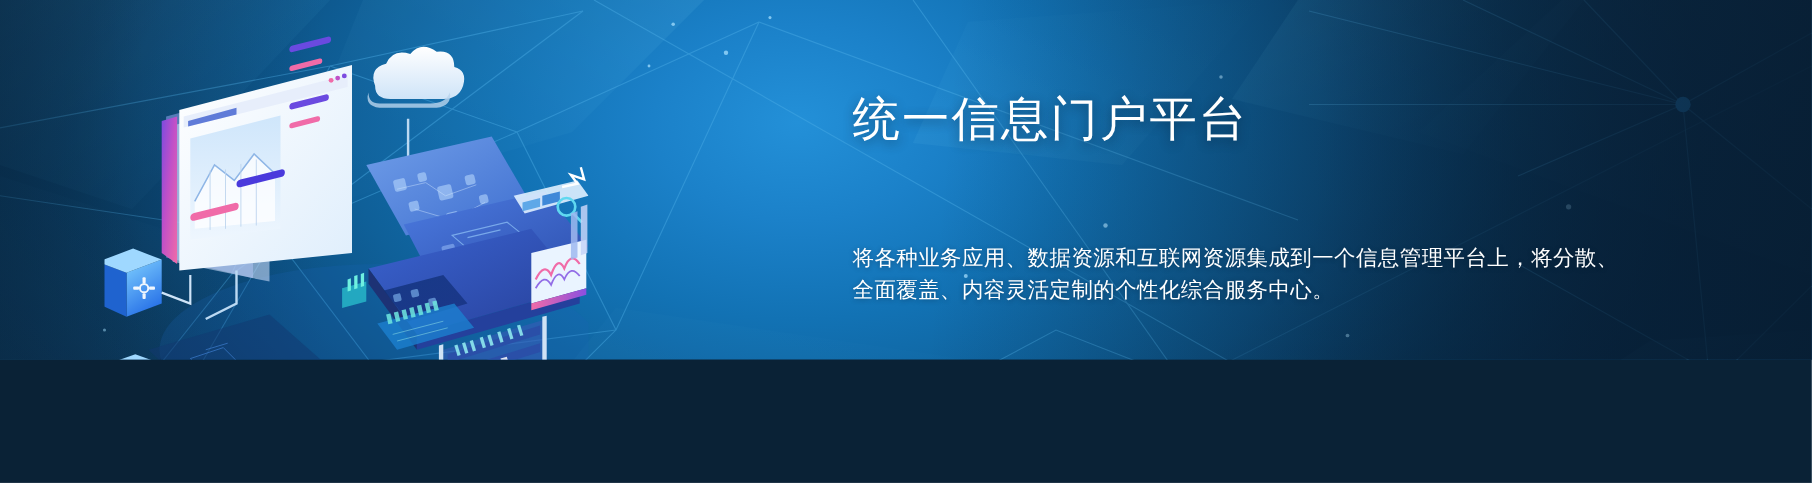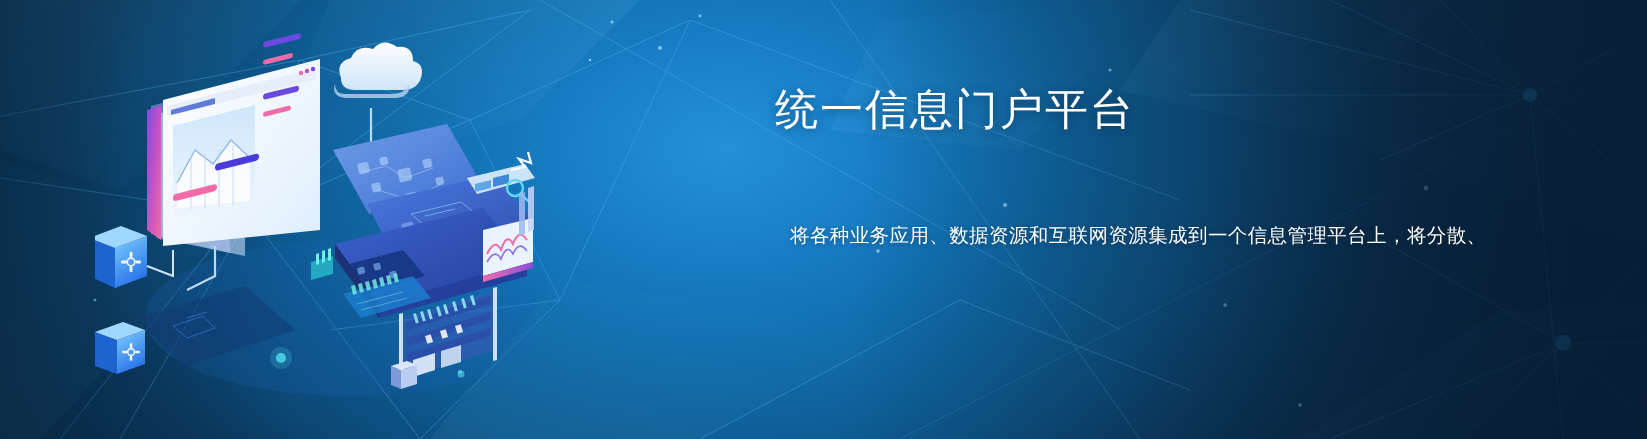--- a/index.html
+++ b/index.html
@@ -3,21 +3,21 @@
 <meta charset="utf-8">
 <style>
   html, body {
     margin: 0;
     padding: 0;
     background: #0a2236;
   }
   #banner {
     position: relative;
     width: 1647px;
-    height: 439px;
+    height: 327px;
     overflow: hidden;
     font-family: "Liberation Sans", "DejaVu Sans", sans-serif;
     background: #0c3c5e;
     user-select: none;
   }
 
   
   .bg-layer { position: absolute; inset: 0; }
 
   .bg-base {
@@ -73,21 +73,20 @@
     white-space: nowrap;
   }
   #paragraph {
     margin-top: 88px;
     color: #ffffff;
     font-size: 19.5px;
     line-height: 28.5px;
     letter-spacing: .4px;
     font-weight: 400;
     text-shadow: 0 1px 5px rgba(2,24,44,.40);
-    margin-left: 15px;
   }
   #paragraph .pline { display: block; white-space: nowrap; }
 </style>
 </head>
 <body>
 
 <div id="banner">
 
   <div class="bg-layer bg-base"></div>
 
@@ -417,16 +416,17 @@
 
     <circle cx="186" cy="340" r="5" fill="#4fe0f0" opacity=".8"></circle>
     <circle cx="186" cy="340" r="11" fill="#4fe0f0" opacity=".20"></circle>
     <circle cx="366" cy="356" r="3.5" fill="#4fe0f0" opacity=".6"></circle>
   </svg>
 
   <div id="copy">
     <div id="title">统一信息门户平台</div>
     <div id="paragraph">
       <span class="pline">将各种业务应用、数据资源和互联网资源集成到一个信息管理平台上，将分散、</span>
+      <span class="pline">全面覆盖、内容灵活定制的个性化综合服务中心。</span>
     </div>
   </div>
 
 </div>
 
 </body></html>

